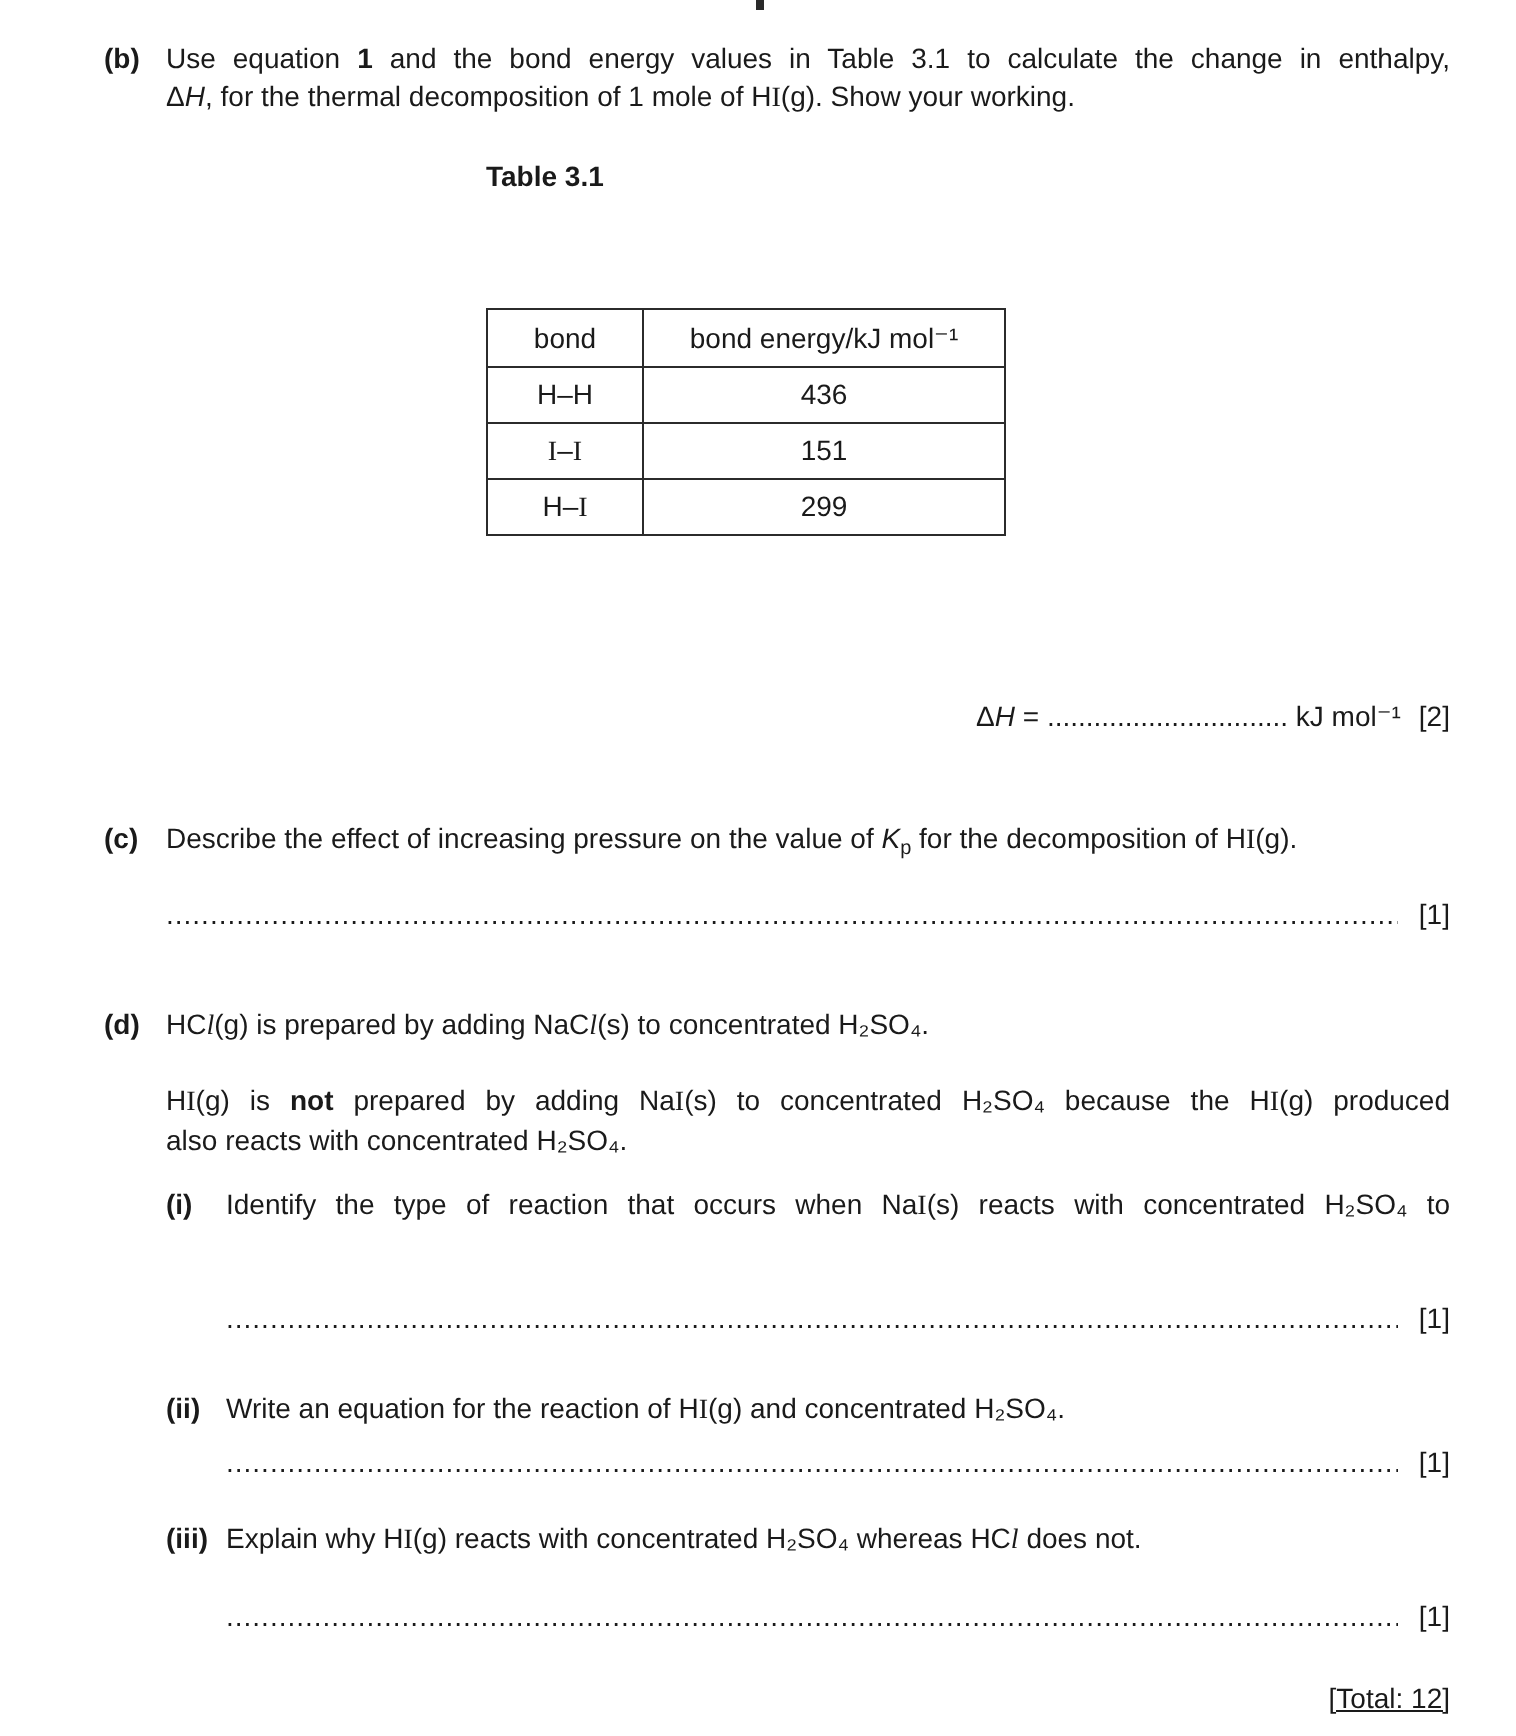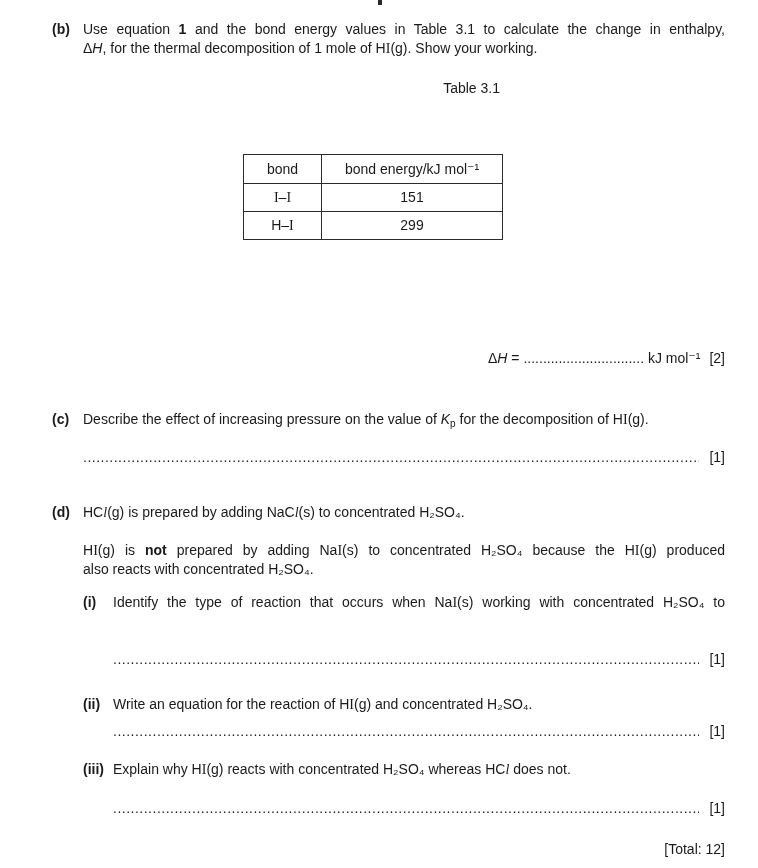--- a/index.html
+++ b/index.html
@@ -52,27 +52,31 @@
   <div class="abs crop-glyph" style="left:378px;top:0;"></div>
 
   <div class="abs qrow" style="top:20px;left:52px;width:673px;">
     <span class="qlabel">(b)</span>
     <div class="qcontent">
       <div class="fill"><span>Use equation </span><span class="seg-b">1</span><span> and the bond energy values in Table 3.1 to calculate the change in enthalpy,</span></div>
       <div><span>Δ</span><span class="seg-i">H</span><span>, for the thermal decomposition of 1 mole of H</span><span class="seg-serif">I</span><span>(g). Show your working.</span></div>
     </div>
   </div>
 
-  <div class="abs" style="top:79px;left:243px;width:257px;text-align:right;font-weight:normal;">Table 3.1</div>
+  <div class="abs" style="top:79px;left:243px;width:257px;text-align:left;font-weight:bold;">Table 3.1</div>
 
   <table class="abs btable" style="top:115px;left:243px;margin-top:39px;">
     <tbody>
       <tr class="hdr">
         <td class="col-bond">bond</td>
         <td class="col-energy">bond energy/kJ mol⁻¹</td>
+      </tr>
+      <tr>
+        <td><span>H–H</span></td>
+        <td>436</td>
       </tr>
       <tr>
         <td><span class="seg-serif">I</span><span>–</span><span class="seg-serif">I</span></td>
         <td>151</td>
       </tr>
       <tr>
         <td><span>H–</span><span class="seg-serif">I</span></td>
         <td>299</td>
       </tr>
     </tbody>
@@ -94,21 +98,21 @@
     <div class="qcontent"><span>HC</span><span class="seg-il">l</span><span>(g) is prepared by adding NaC</span><span class="seg-il">l</span><span>(s) to concentrated H₂SO₄.</span></div>
   </div>
   <div class="abs" style="top:541px;left:83px;width:642px;">
     <div class="fill"><span>H</span><span class="seg-serif">I</span><span>(g) is </span><span class="seg-b">not</span><span> prepared by adding Na</span><span class="seg-serif">I</span><span>(s) to concentrated H₂SO₄ because the H</span><span class="seg-serif">I</span><span>(g) produced</span></div>
     <div><span>also reacts with concentrated H₂SO₄.</span></div>
   </div>
 
   <div class="abs qrow" style="top:593px;left:83px;width:642px;">
     <span class="sublabel">(i)</span>
     <div class="qcontent">
-      <div class="fill"><span>Identify the type of reaction that occurs when Na</span><span class="seg-serif">I</span><span>(s) working with concentrated H₂SO₄ to</span></div>
+      <div class="fill"><span>Identify the type of reaction that occurs when Na</span><span class="seg-serif">I</span><span>(s) reacts with concentrated H₂SO₄ to</span></div>
     </div>
   </div>
   <div class="abs answer-line" style="top:650px;left:113px;width:612px;">
     <span class="dots">................................................................................................................................................................................................................................................</span>
     <span class="mark">[1]</span>
   </div>
 
   <div class="abs qrow" style="top:647px;left:83px;width:642px;margin-top:48px;">
     <span class="sublabel">(ii)</span>
     <div class="qcontent"><span>Write an equation for the reaction of H</span><span class="seg-serif">I</span><span>(g) and concentrated H₂SO₄.</span></div>
@@ -120,15 +124,15 @@
 
   <div class="abs qrow" style="top:760px;left:83px;width:642px;">
     <span class="sublabel">(iii)</span>
     <div class="qcontent"><span>Explain why H</span><span class="seg-serif">I</span><span>(g) reacts with concentrated H₂SO₄ whereas HC</span><span class="seg-il">l</span><span> does not.</span></div>
   </div>
   <div class="abs answer-line" style="top:799px;left:113px;width:612px;">
     <span class="dots">................................................................................................................................................................................................................................................</span>
     <span class="mark">[1]</span>
   </div>
 
-  <div class="abs total-line" style="top:840px;right:33px;">[Total: 12]</div>
+  <div class="abs total-line" style="top:840px;right:33px;text-decoration:underline;">[Total: 12]</div>
 
 </div>
 
 </body></html>

